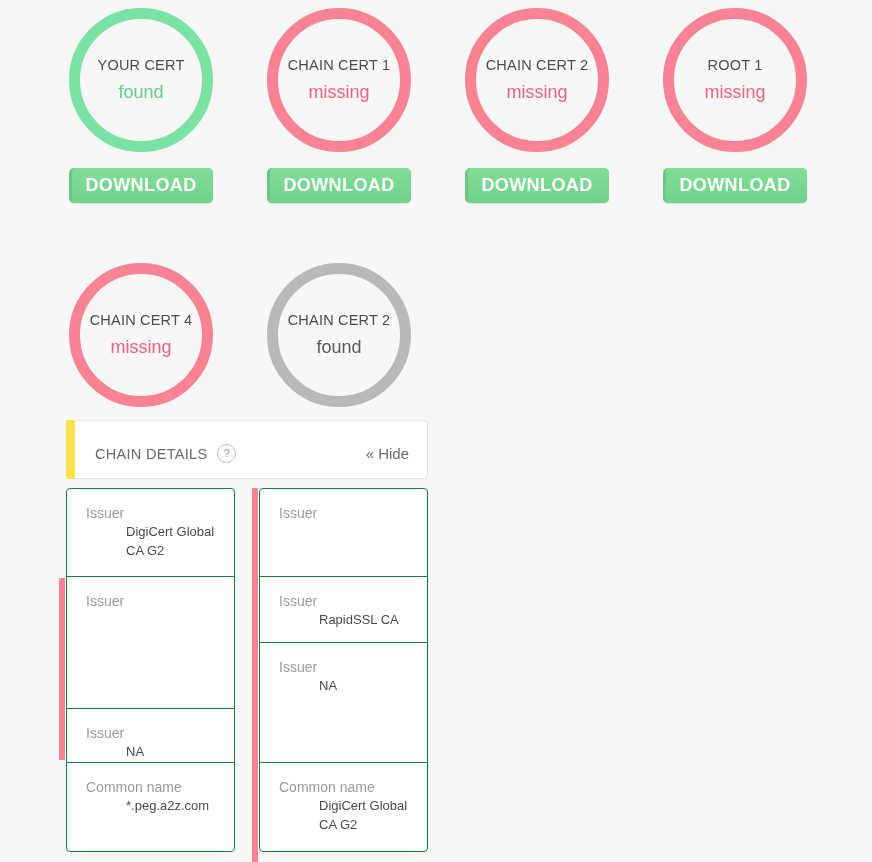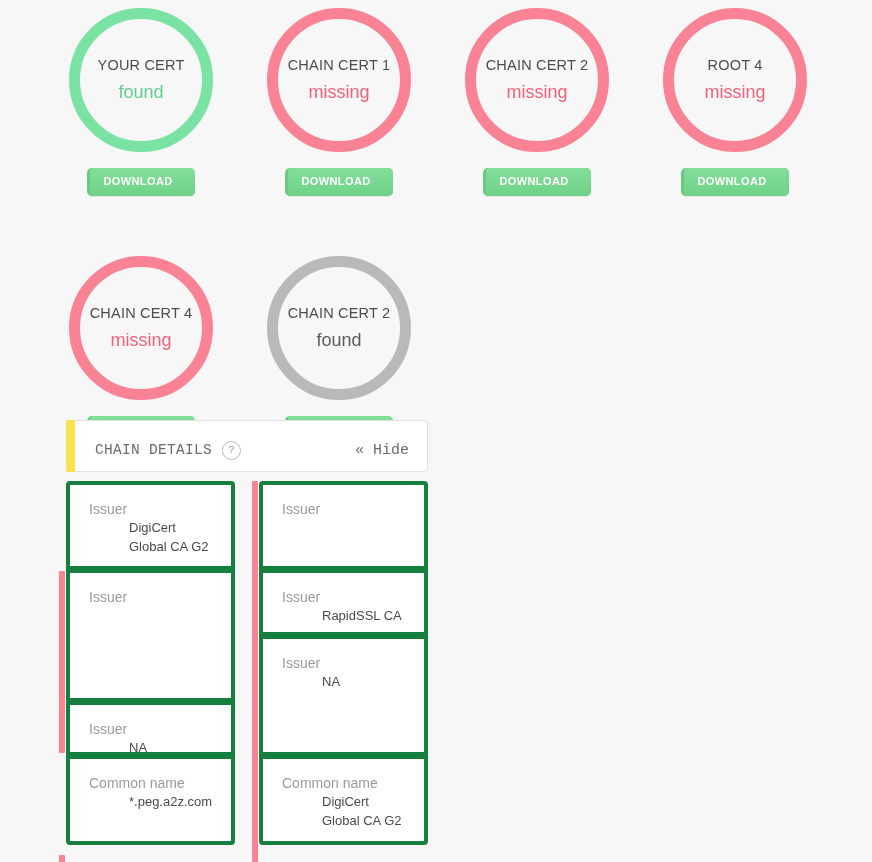--- a/index.html
+++ b/index.html
@@ -77,49 +77,48 @@
 
   .dl-btn {
     margin-top: 16px;
     display: inline-block;
     background: #79d992;
     background-image: linear-gradient(to bottom, #82de99, #6fd288);
     border: none;
     border-left: 3px solid #6cc983;
     border-radius: 5px;
     color: #ffffff;
-    font-size: 11px;
+    font-size: 18px;
     font-weight: bold;
     letter-spacing: 0.4px;
-    padding: 8px 22px 9px 13px;
+    padding: 8px 16px 9px 13px;
     cursor: pointer;
     box-shadow: 0 1px 0 rgba(0,0,0,0.07);
     font-family: "Liberation Sans", sans-serif;
     line-height: 1;
   }
 
   
   .details-wrap {
     position: absolute;
     left: 66px;
     top: 420px;
     width: 362px;
   }
 
   .details-header {
     position: relative;
     background: #ffffff;
     border: 1px solid #e2e2e2;
     border-radius: 4px;
-    height: 52px;
+    height: 59px;
     display: flex;
     align-items: center;
     padding: 8px 18px 0 28px;
     box-sizing: border-box;
-    font-family: Liberation Mono, monospace;
   }
 
   .details-header::before {
     content: "";
     position: absolute;
     left: -1px;
     top: -1px;
     bottom: -1px;
     width: 9px;
     background: #fae14f;
@@ -171,21 +170,21 @@
     position: absolute;
     width: 6px;
     background: #f98395;
     left: -7px;
     border-radius: 1px;
   }
 
   .info-card {
     position: relative;
     background: #ffffff;
-    border: 4px solid #15803d;
+    border: 1px solid #15803d;
     border-radius: 4px;
     box-sizing: border-box;
     padding: 14px 14px 12px 19px;
     margin-bottom: -1px;
   }
 
   .info-card.r1 { border-radius: 4px 4px 0 0; }
   .info-card.mid { border-radius: 0; }
   .info-card.last { border-radius: 0 0 4px 4px; }
 
@@ -231,21 +230,21 @@
       <div class="cert-item">
         <div class="cert-circle pink">
           <div class="cert-title">CHAIN CERT 2</div>
           <div class="cert-status missing">missing</div>
         </div>
         <button class="dl-btn">DOWNLOAD</button>
       </div>
 
       <div class="cert-item">
         <div class="cert-circle pink">
-          <div class="cert-title">ROOT 4</div>
+          <div class="cert-title">ROOT 1</div>
           <div class="cert-status missing">missing</div>
         </div>
         <button class="dl-btn">DOWNLOAD</button>
       </div>
 
     </div>
 
     <div class="cert-row" style="margin-left:42px; margin-top:52px;">
 
       <div class="cert-item">

